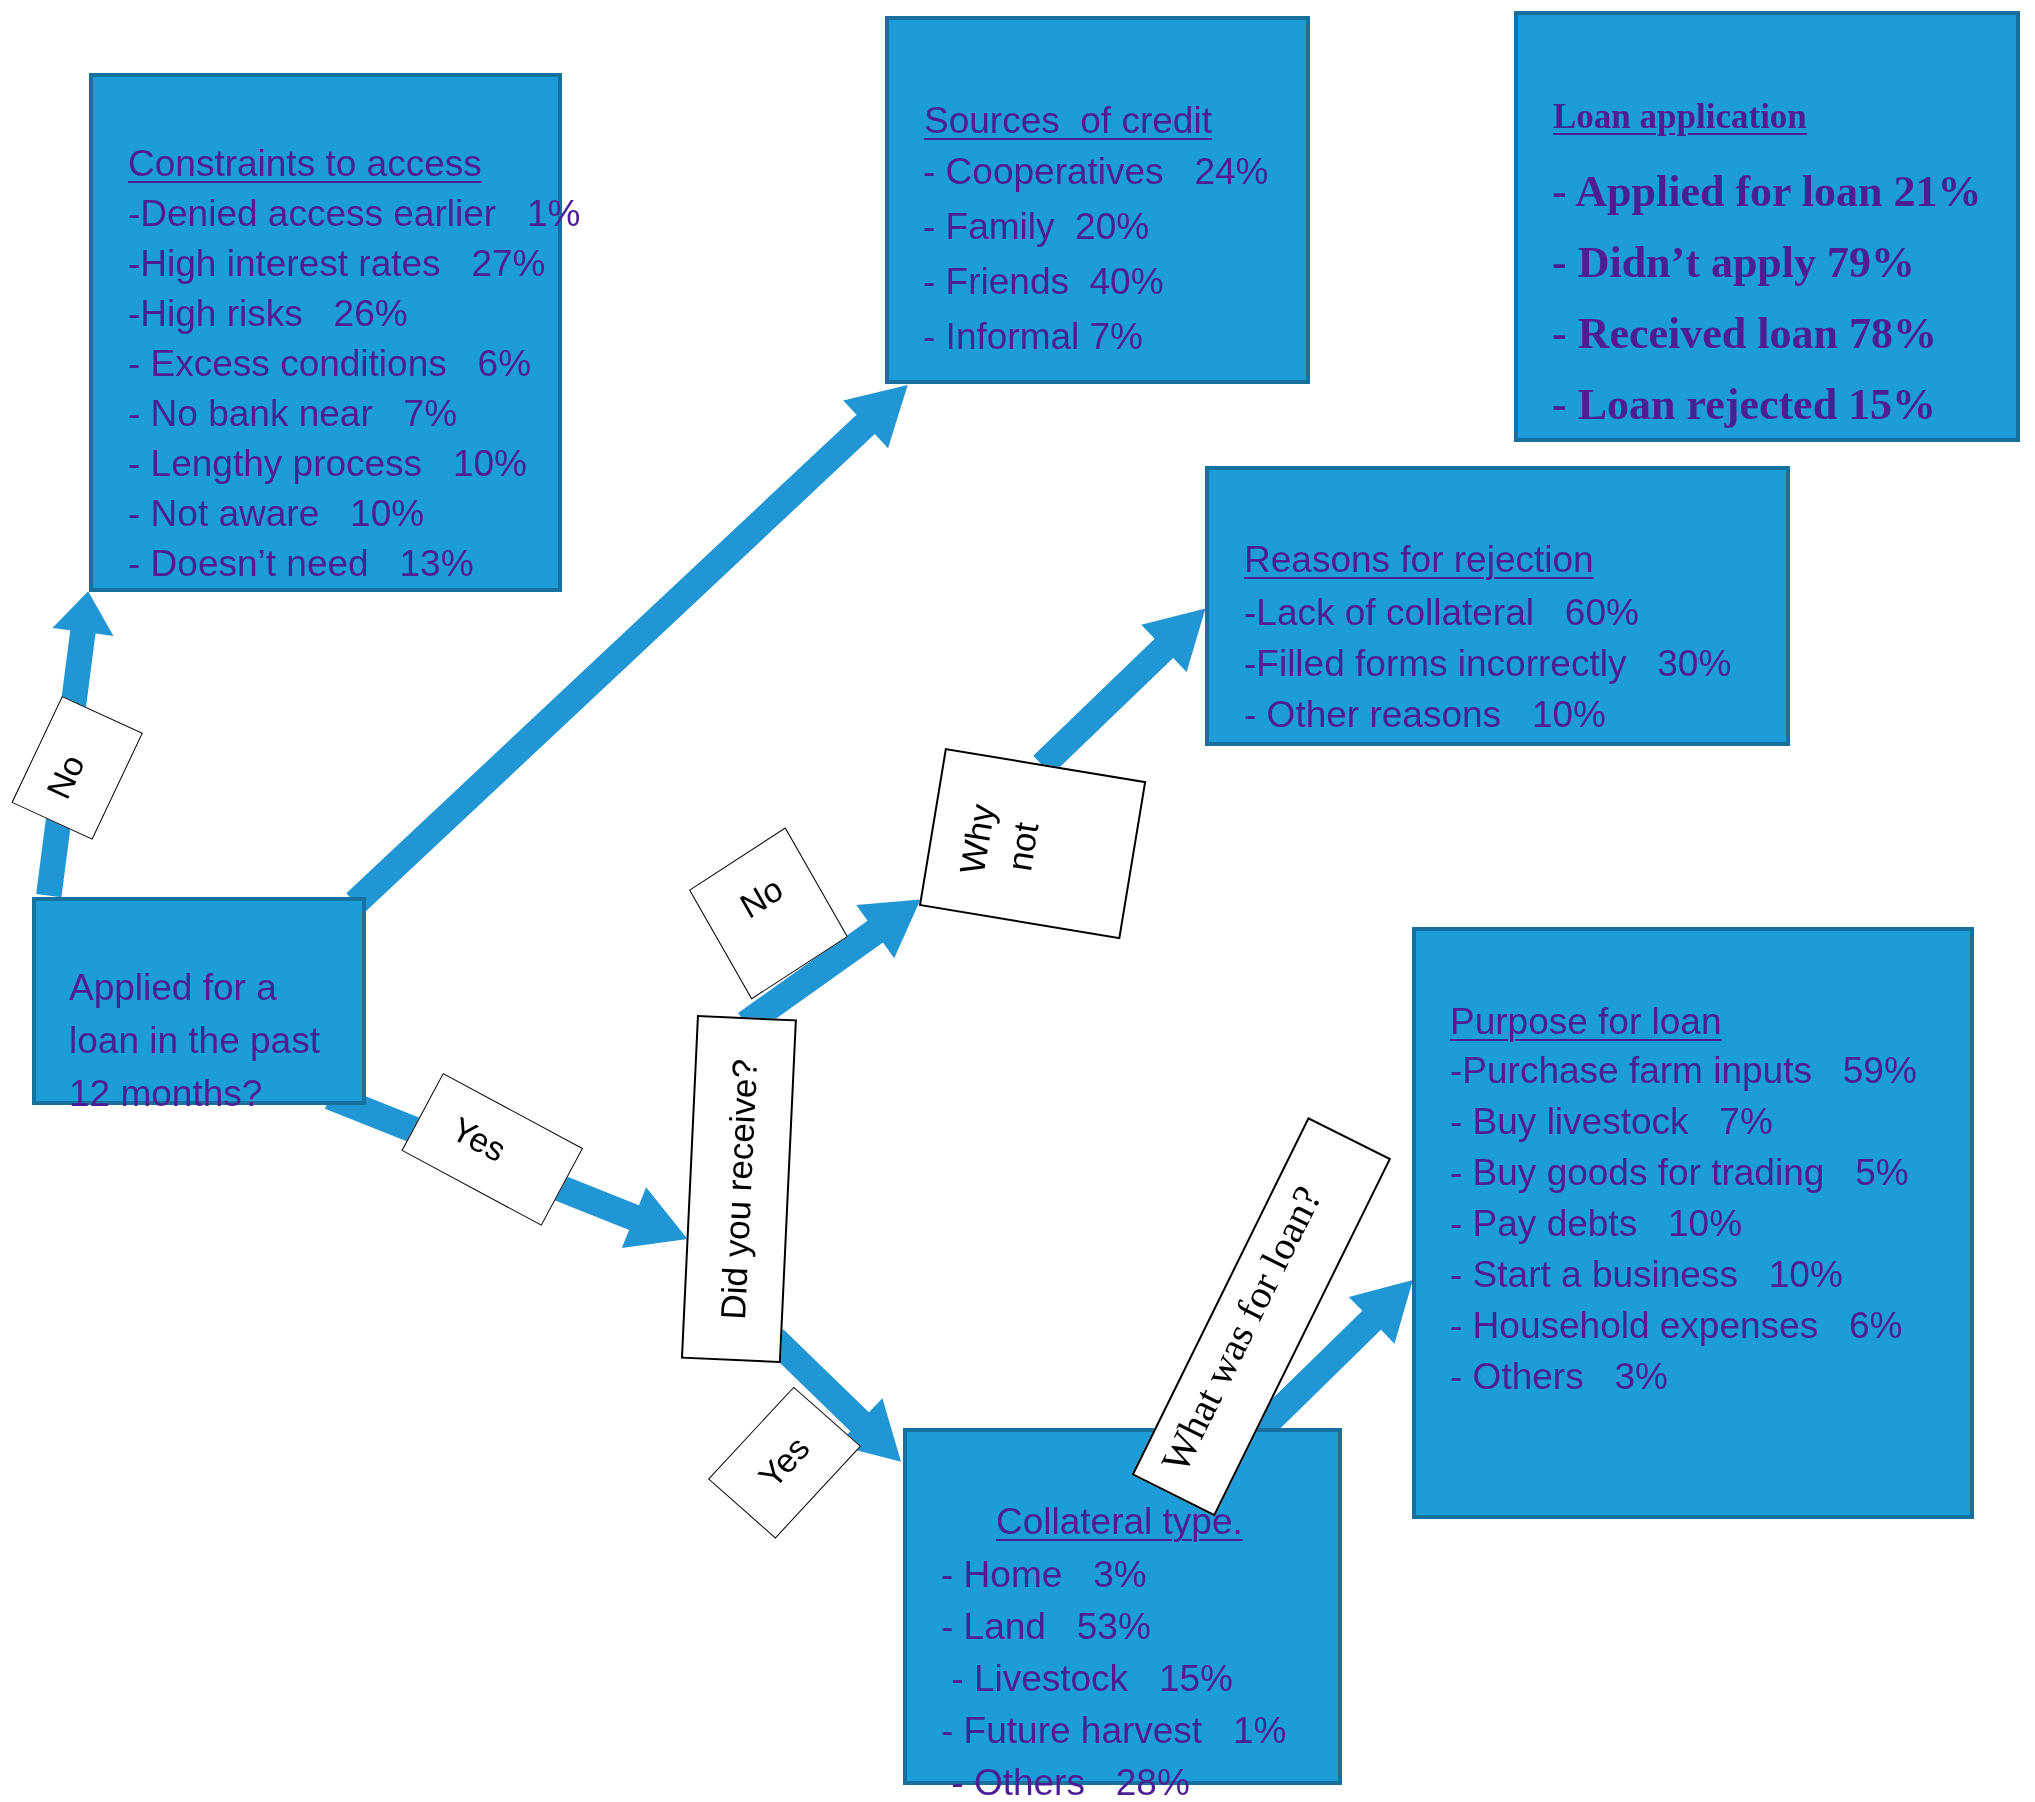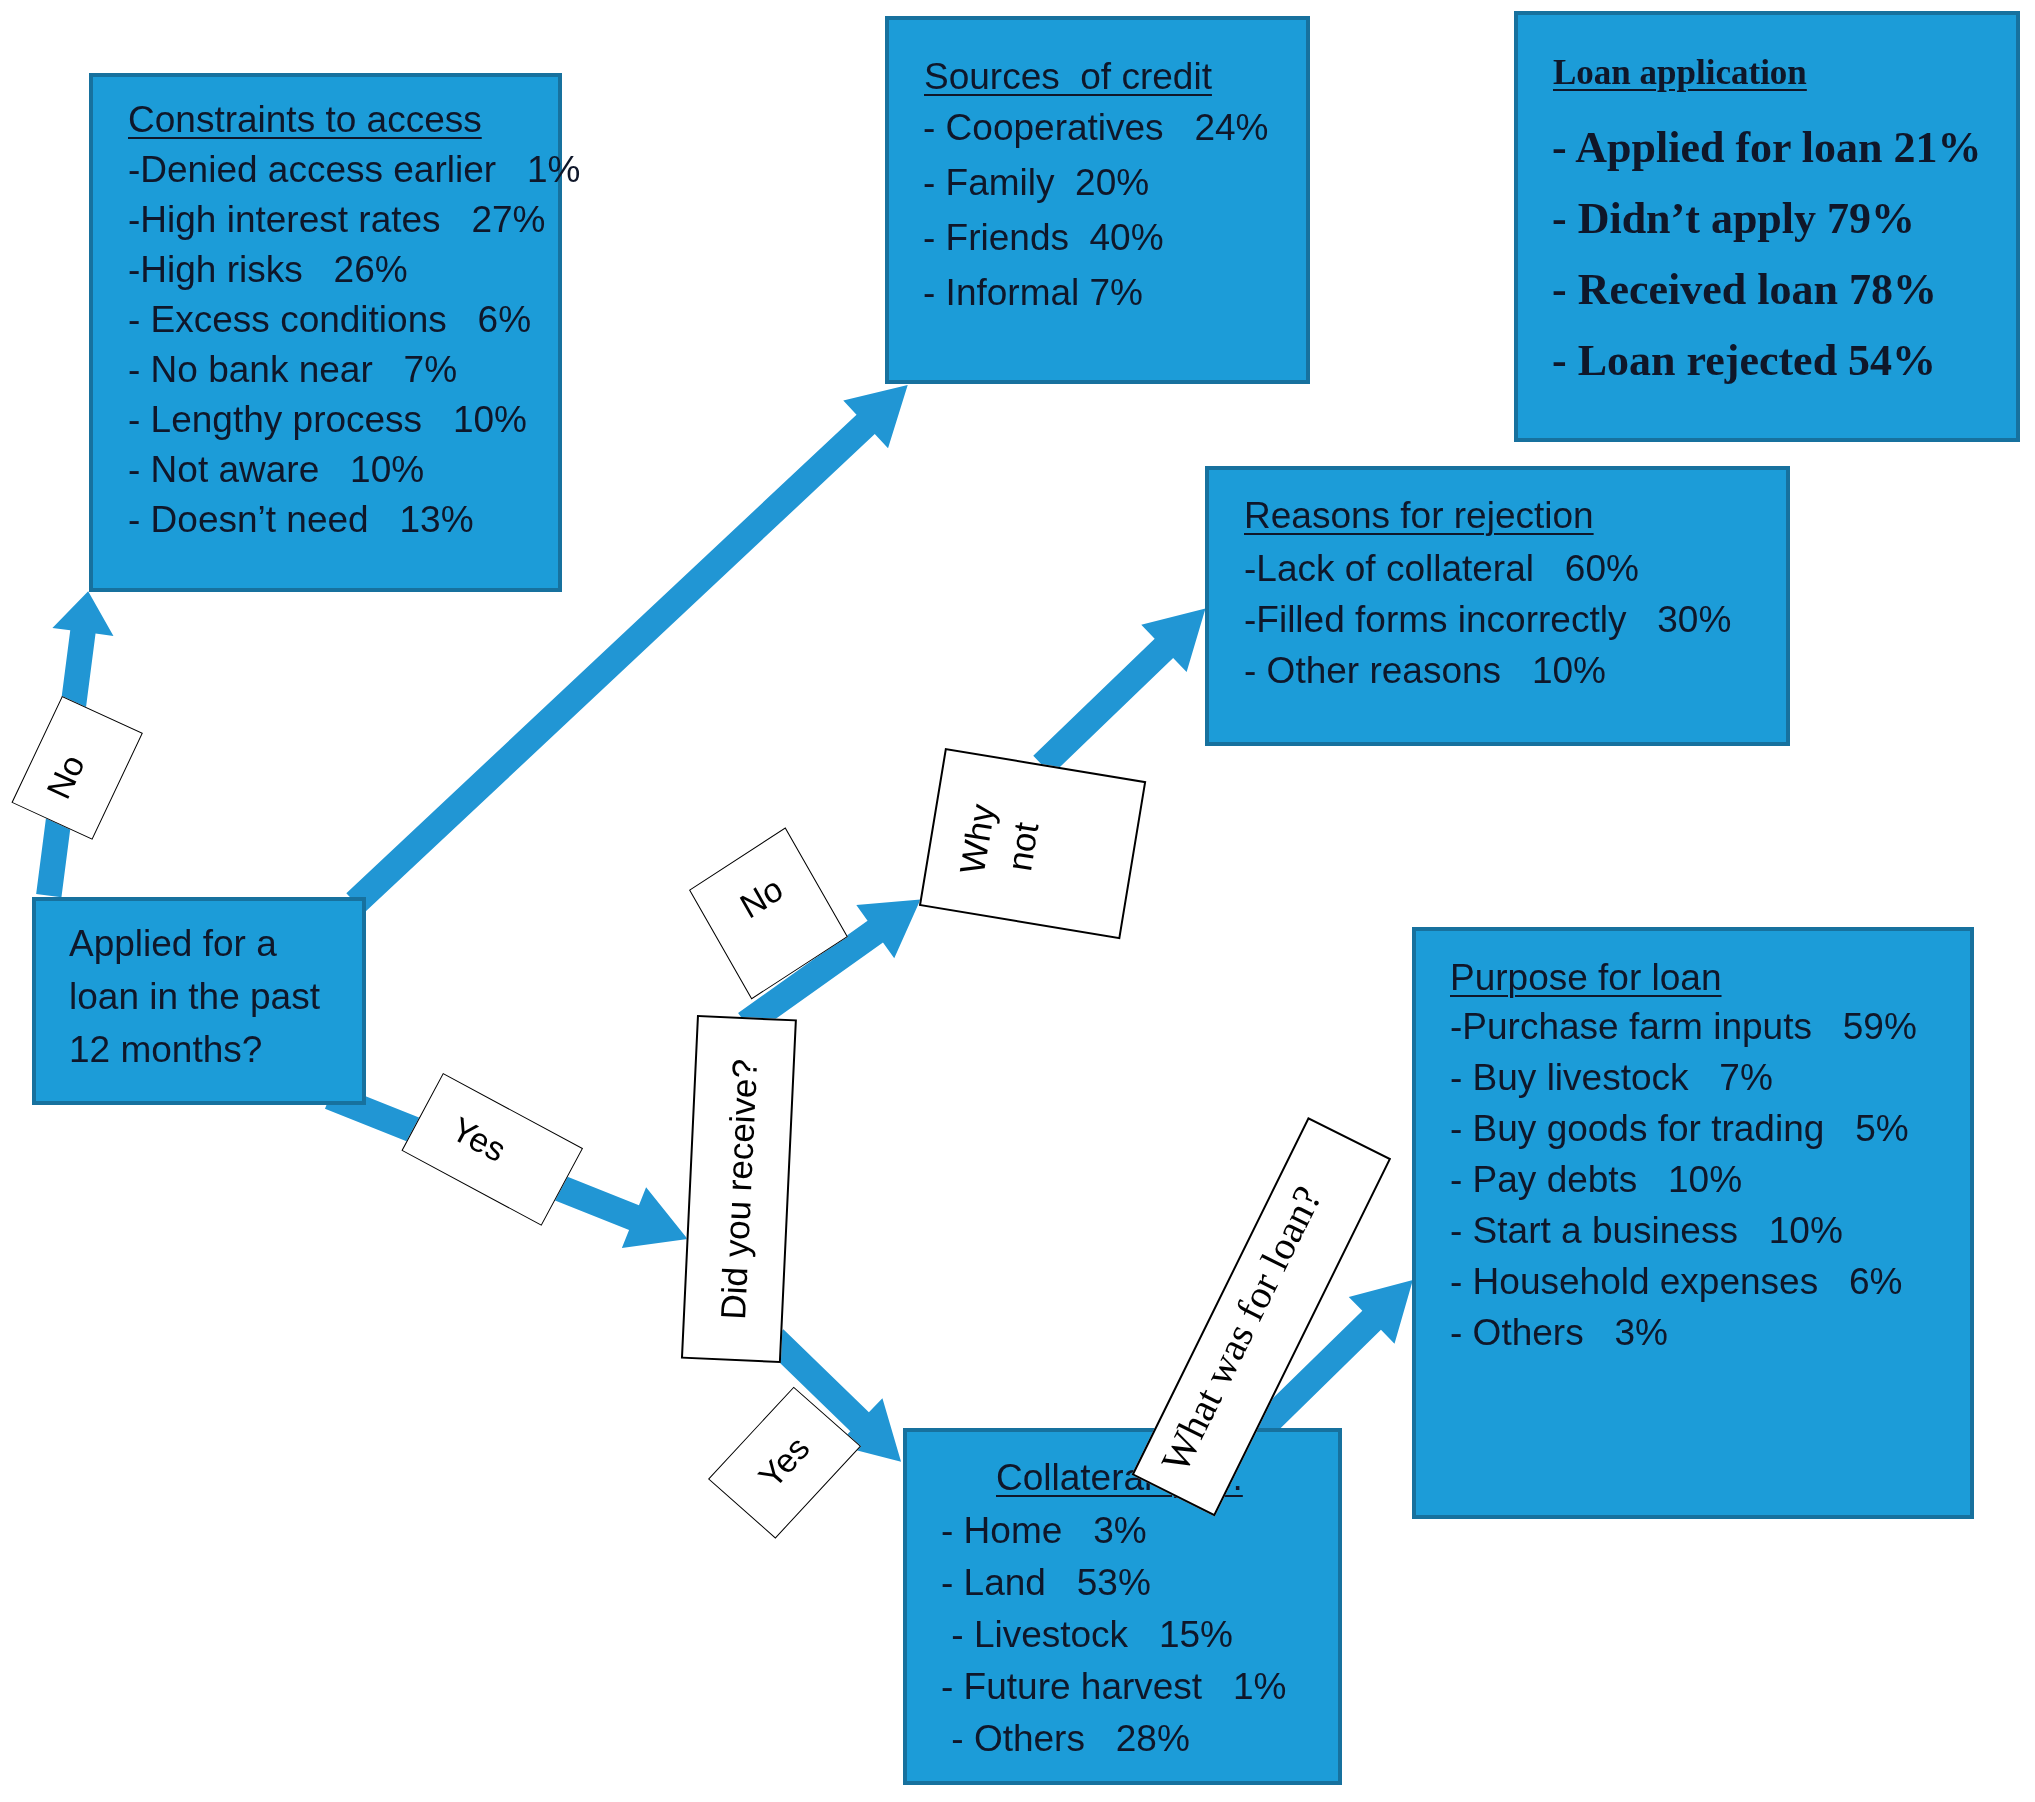--- a/index.html
+++ b/index.html
@@ -1,20 +1,20 @@
 <!DOCTYPE html>
 <html style="font-size:9px"><head>
 <meta charset="utf-8">
 <title>Access to credit flowchart</title>
 <style>
   html,body{margin:0;padding:0;background:#ffffff;}
   #page{position:relative;width:2035px;height:1803px;background:#ffffff;overflow:hidden;
         font-family:"Liberation Sans",sans-serif;-webkit-font-smoothing:antialiased;}
   .box{position:absolute;background:#1C9CD8;border:4.4px solid #17719E;box-sizing:border-box;}
-  .btext{position:absolute;color:#0f172a;font-size:37px;line-height:50px;transform-origin:0 0;}
+  .btext{position:absolute;color:#4c1d95;font-size:37px;line-height:50px;transform-origin:0 0;margin-top:44px;}
   .btext>div{white-space:pre;}
   .hdr{text-decoration:underline;text-underline-offset:0.14em;text-decoration-thickness:0.06em;}
   svg.arrows{position:absolute;left:0;top:0;width:2035px;height:1803px;}
   .lbl{position:absolute;background:#fff;border:1.9px solid #000;box-sizing:border-box;
        display:flex;align-items:center;justify-content:center;}
   .lbl .ltx{color:#000;white-space:pre;font-size:34px;line-height:1.15;text-align:center;}
   .serif{font-family:"Liberation Serif",serif;}
 </style>
 </head>
 <body>
@@ -56,21 +56,21 @@
       </div>
 </div>
 <div class="box" style="left:1514px;top:11px;width:506px;height:431px;">
   <div class="btext serif hdrwrap" style="left:35px;top:22px;font-size:35px;line-height:71px;transform:scaleX(1);font-weight:bold;">
         <div class="hdr">Loan application</div>
       </div>
   <div class="btext serif" style="left:34px;top:97px;font-size:44px;line-height:71px;transform:scaleX(1);font-weight:bold;">
         <div>- Applied for loan 21%</div>
         <div>- Didn’t apply 79%</div>
         <div>- Received loan 78%</div>
-        <div>- Loan rejected 54%</div>
+        <div>- Loan rejected 15%</div>
       </div>
 </div>
 <div class="box" style="left:1205px;top:466px;width:585px;height:280px;">
   <div class="btext hdrwrap" style="left:35px;top:20px;font-size:37px;line-height:51px;transform:scaleX(1.0);">
         <div class="hdr">Reasons for rejection</div>
       </div>
   <div class="btext" style="left:35px;top:73px;font-size:37px;line-height:51px;transform:scaleX(1.0);">
         <div>-Lack of collateral   60%</div>
         <div>-Filled forms incorrectly   30%</div>
         <div>- Other reasons   10%</div>

